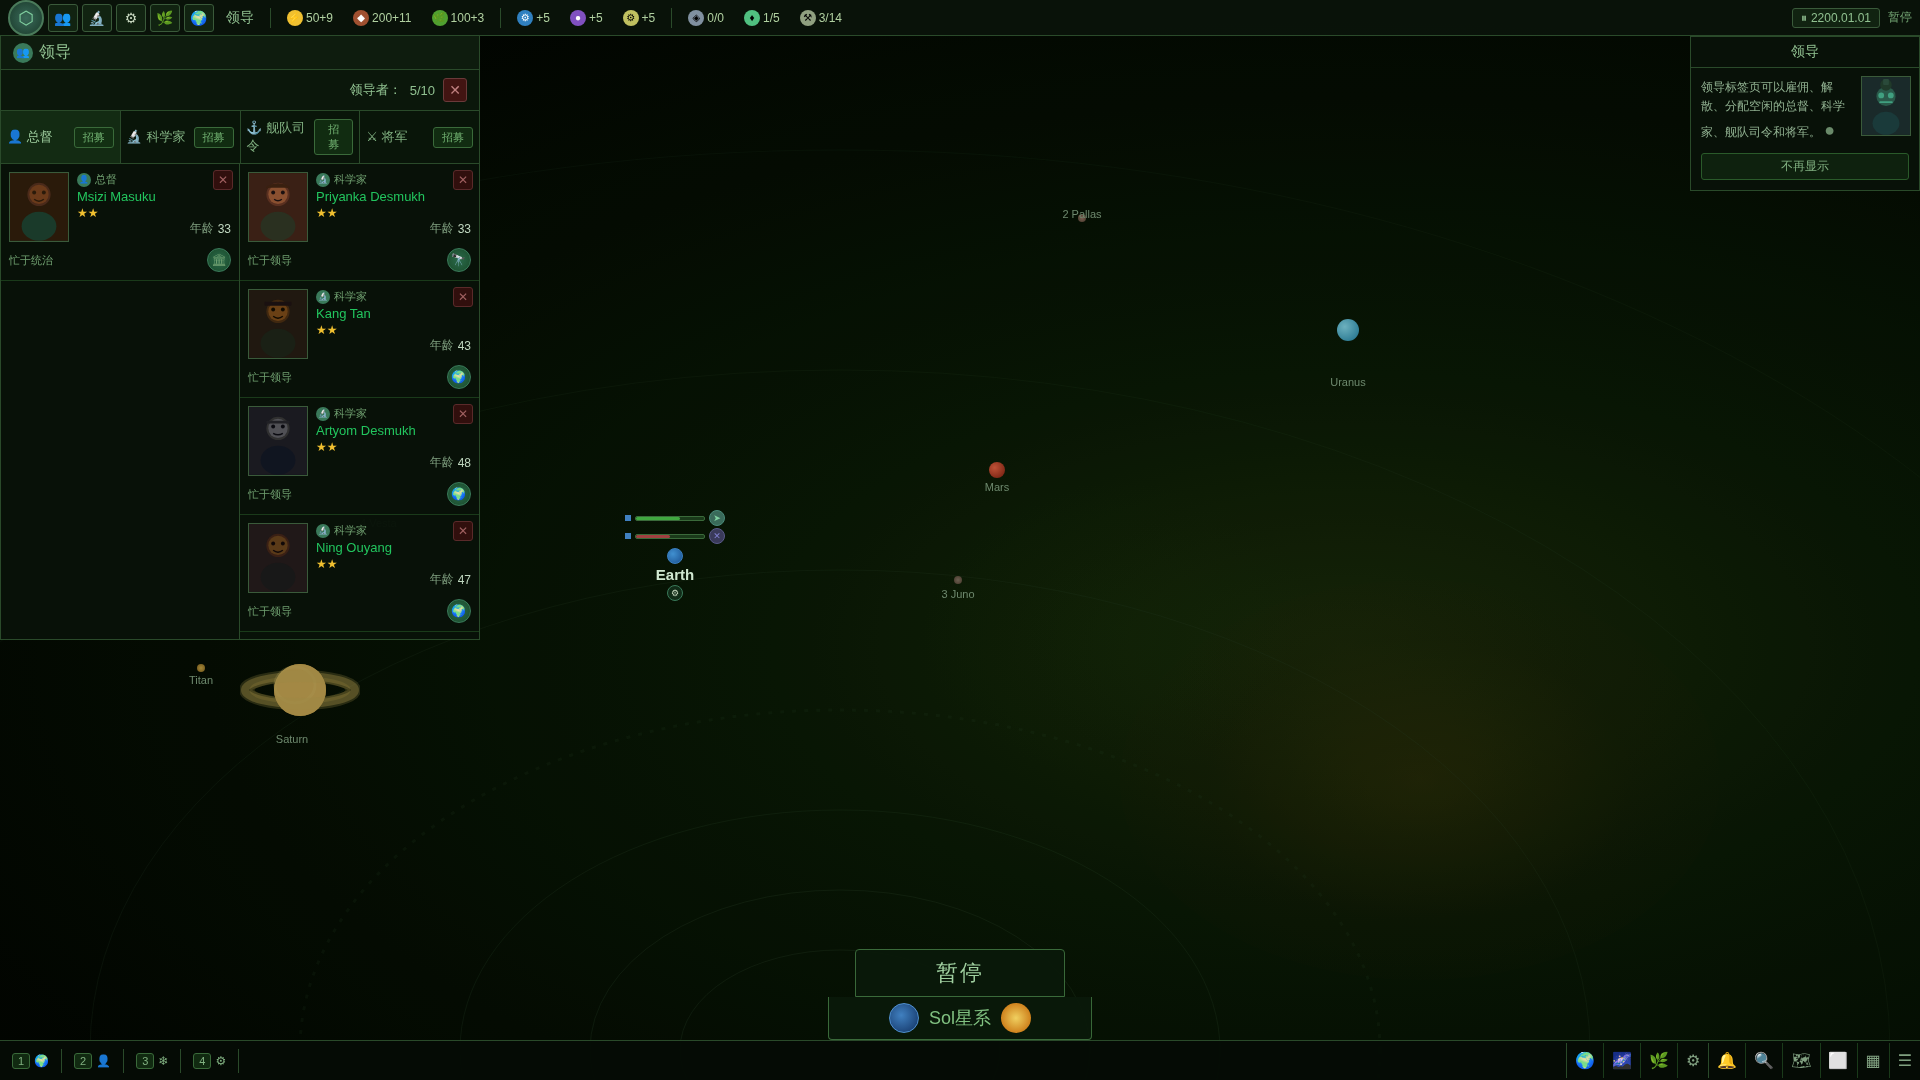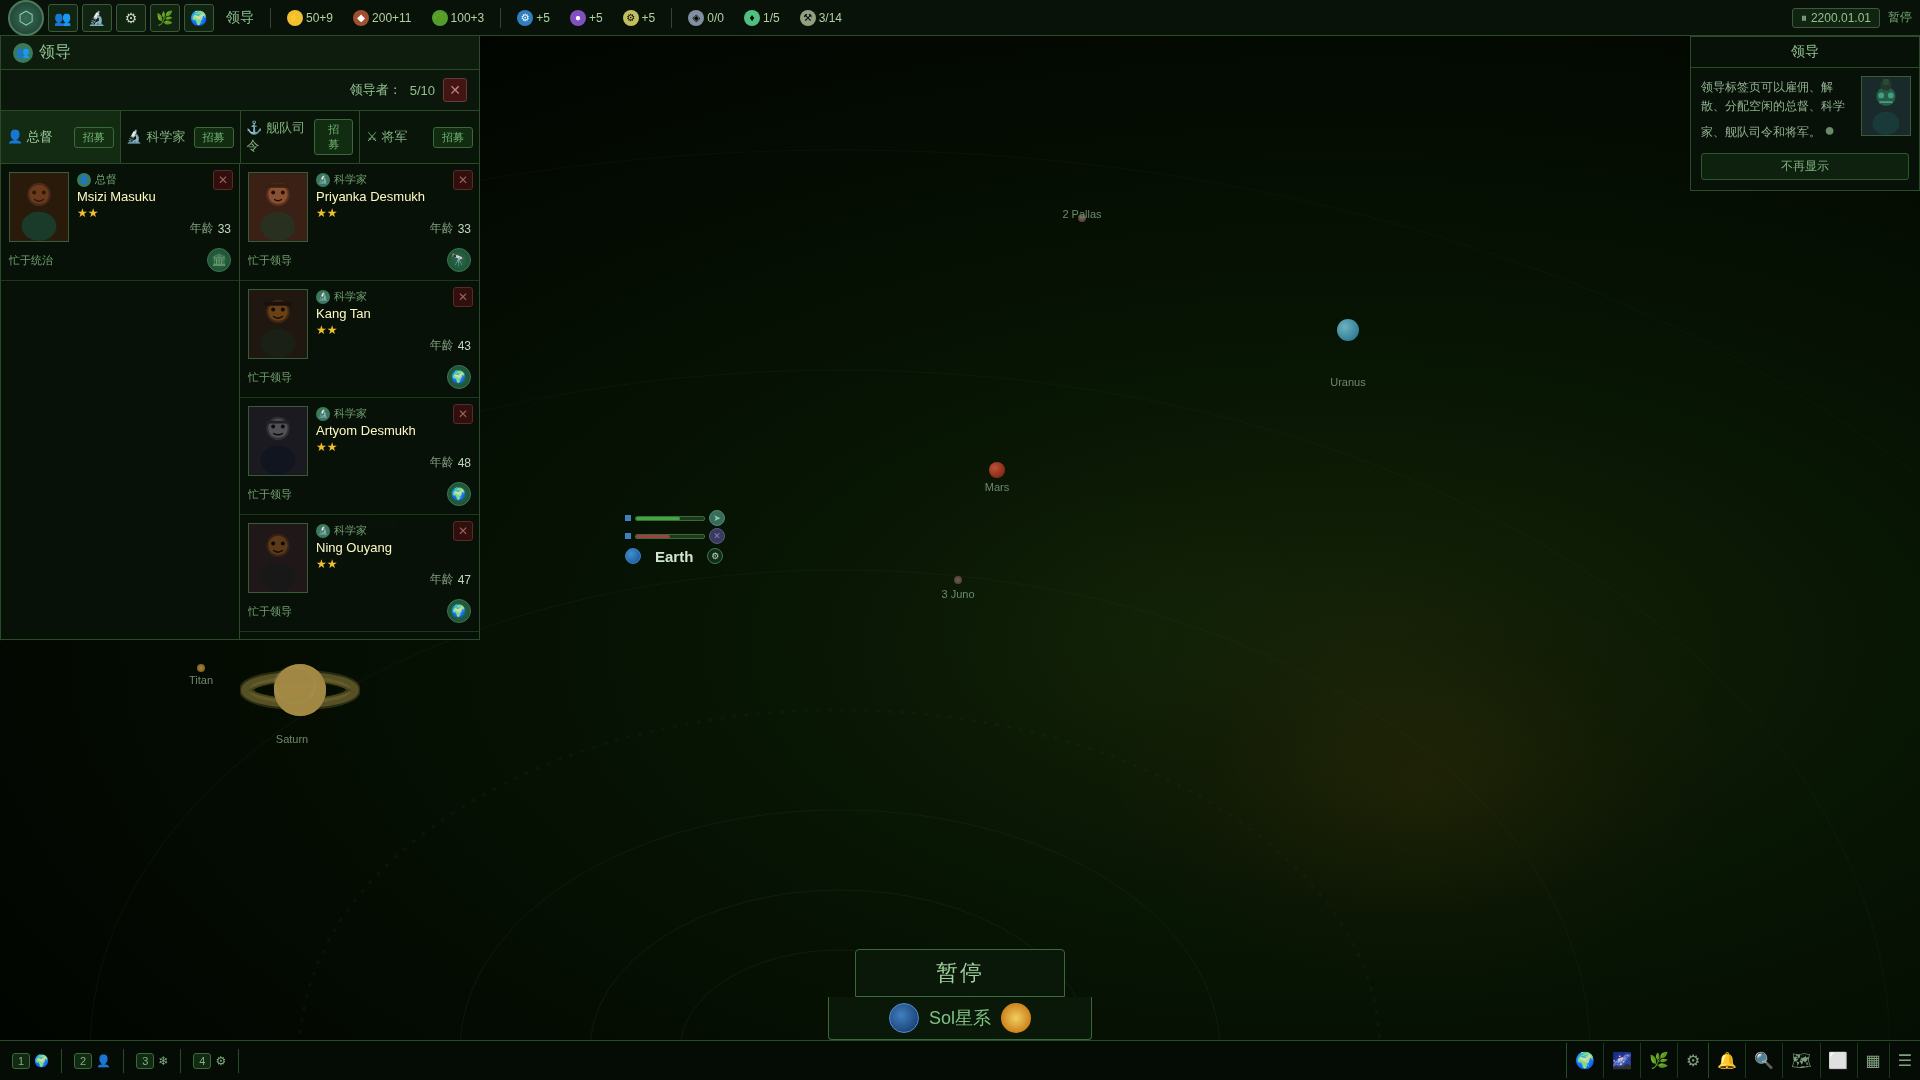--- a/index.html
+++ b/index.html
@@ -279,21 +279,21 @@
       background: #3a7a5a;
       border-radius: 50%;
       display: inline-flex;
       align-items: center;
       justify-content: center;
       font-size: 8px;
     }
 
     .leader-name {
       font-size: 13px;
-      color: #fef9c3;
+      color: #22c55e;
       margin-top: 2px;
     }
 
     .leader-stars {
       color: #f0c030;
       font-size: 12px;
       margin-top: 2px;
     }
 
     .leader-age-row {
@@ -1024,21 +1024,21 @@
     <div style="width:16px;height:16px;background:#3a6a5a;border-radius:50%;border:1px solid #4a8a7a;display:flex;align-items:center;justify-content:center;font-size:9px;color:#80d0a0;">➤</div>
   </div>
   <div style="display:flex;align-items:center;gap:4px;margin-bottom:4px;">
     <div style="width:6px;height:6px;background:#4080c0;border-radius:50;"></div>
     <div style="width:70px;height:5px;background:#1a3a1a;border:1px solid #3a6a3a;border-radius:2px;">
       <div style="width:50%;height:100%;background:#a04040;border-radius:2px;"></div>
     </div>
     <div style="width:16px;height:16px;background:#3a3a5a;border-radius:50%;border:1px solid #5a5a8a;display:flex;align-items:center;justify-content:center;font-size:9px;color:#8080d0;">✕</div>
   </div>
 
-  <div style="display:flex;align-items:flex-start;gap:14px;">
+  <div style="display:flex;align-items:center;gap:2px;flex-direction:column;">
     <div style="width:16px;height:16px;background:radial-gradient(circle at 35% 35%,#4090d0,#1a5090);border-radius:50%;border:1px solid #3a80c0;"></div>
     <span style="font-size:15px;color:#d0e8d0;font-weight:bold;">Earth</span>
     <div style="width:16px;height:16px;background:rgba(20,50,30,0.8);border-radius:50%;border:1px solid #3a7a5a;display:flex;align-items:center;justify-content:center;font-size:9px;">⚙</div>
   </div>
 </div>
 
 <div id="center-bottom">
   <div id="pause-banner">
     <span>暂停</span>
   </div>

